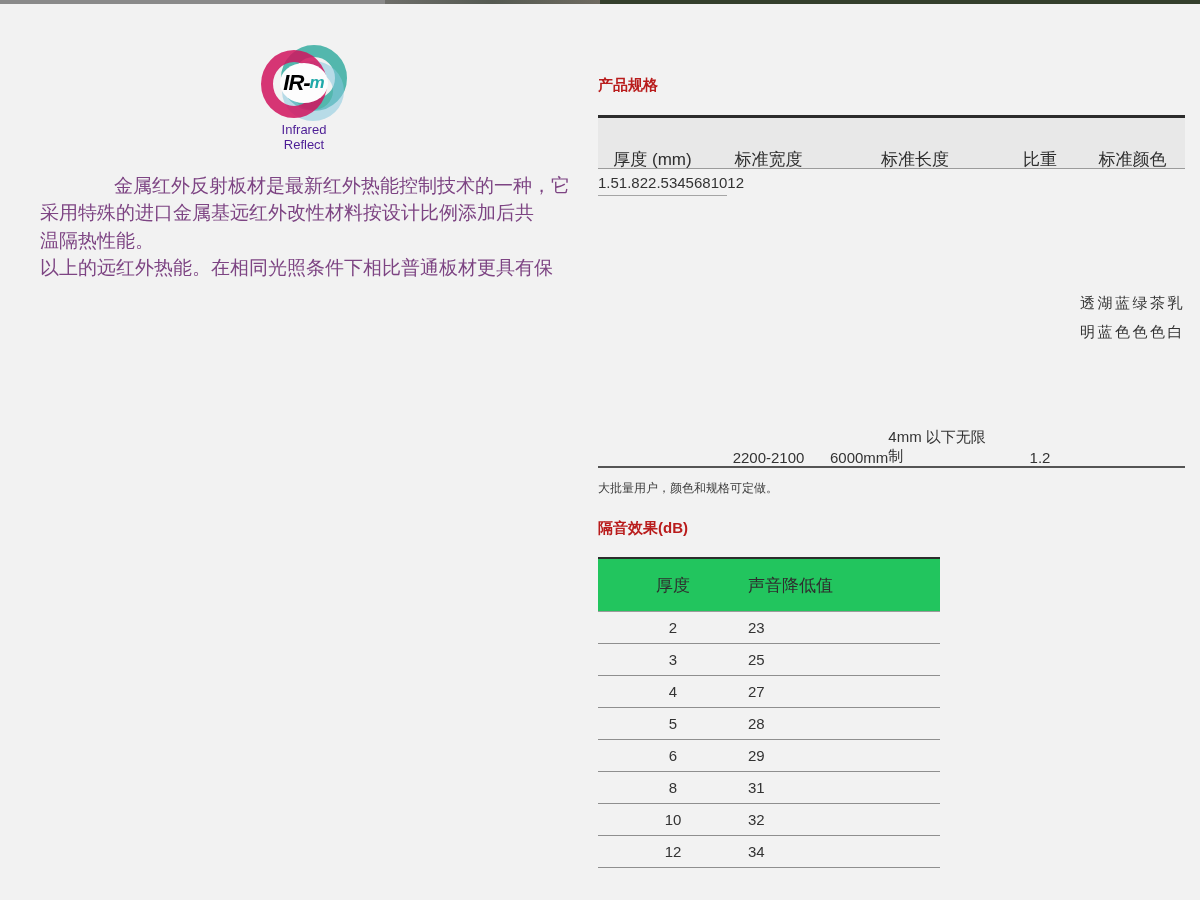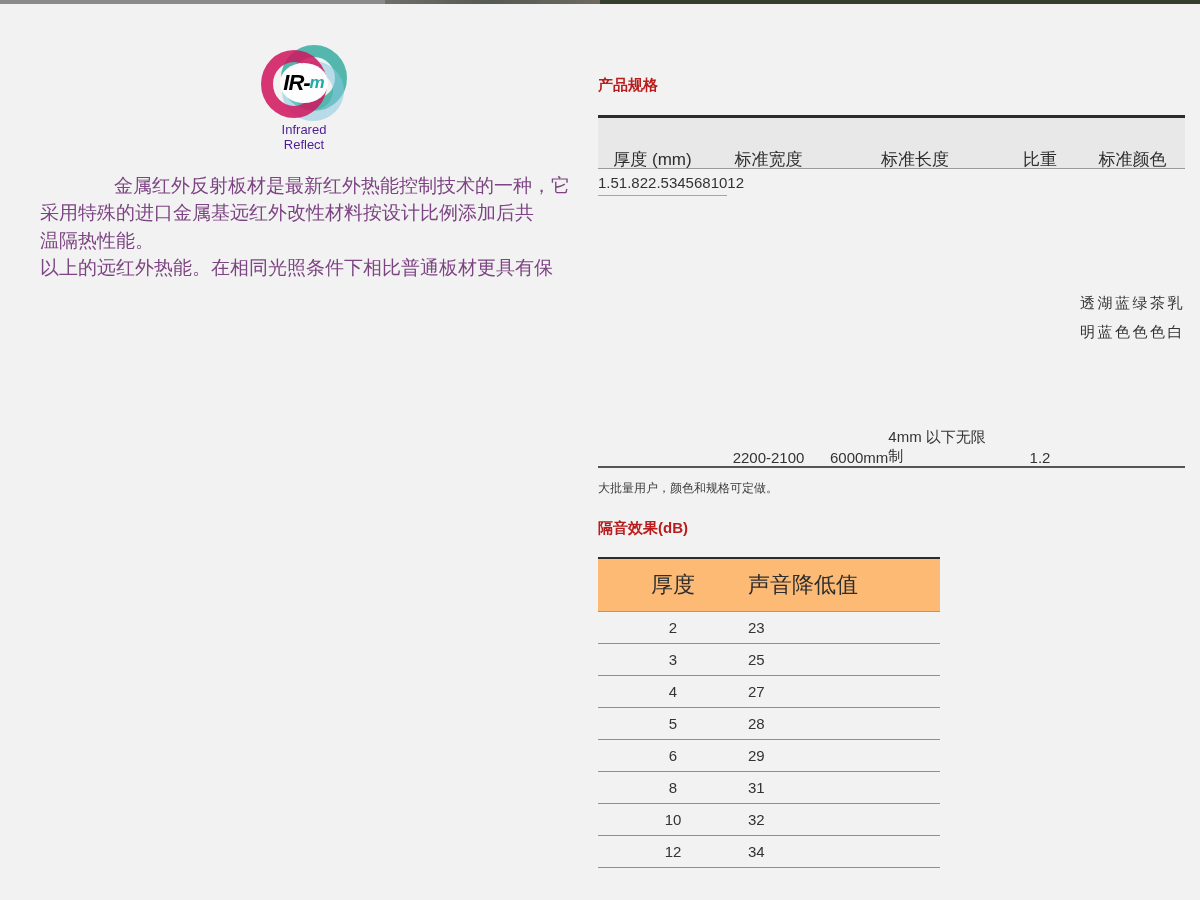--- a/index.html
+++ b/index.html
@@ -55,22 +55,22 @@
   .t1-thick .trow:last-child{border-bottom:none;}
   .mcell{display:flex;flex-direction:row;align-items:flex-end;justify-content:center;font-size:15px;}
   .len-gap{height:26px;}
   .color-list{display:flex;align-items:center;justify-content:space-between;}
   .color-list .citem{line-height:28.4px;font-size:15px;}
 
   .note{position:absolute;left:598px;top:480px;font-size:12px;color:#3c3c3c;}
 
   
   .table2{position:absolute;left:598px;top:557px;width:342px;}
-  .t2-head{border-top:2px solid #2c2c2c;border-bottom:1px solid #9b9b9b;background:#fdba74;
-    display:flex;align-items:center;height:52px;font-size:22px;color:#2e2e2e;}
+  .t2-head{border-top:2px solid #2c2c2c;border-bottom:1px solid #9b9b9b;background:#22c55e;
+    display:flex;align-items:center;height:52px;font-size:17px;color:#2e2e2e;}
   .t2-c1{width:150px;text-align:center;}
   .t2-c2{width:192px;text-align:left;}
   .t2-row{display:flex;align-items:center;height:32px;box-sizing:border-box;
     border-bottom:1px solid #8f8f8f;font-size:15px;}
 </style>
 </head>
 <body>
 
 <div class="topstrip">
   <div class="seg1"></div>

